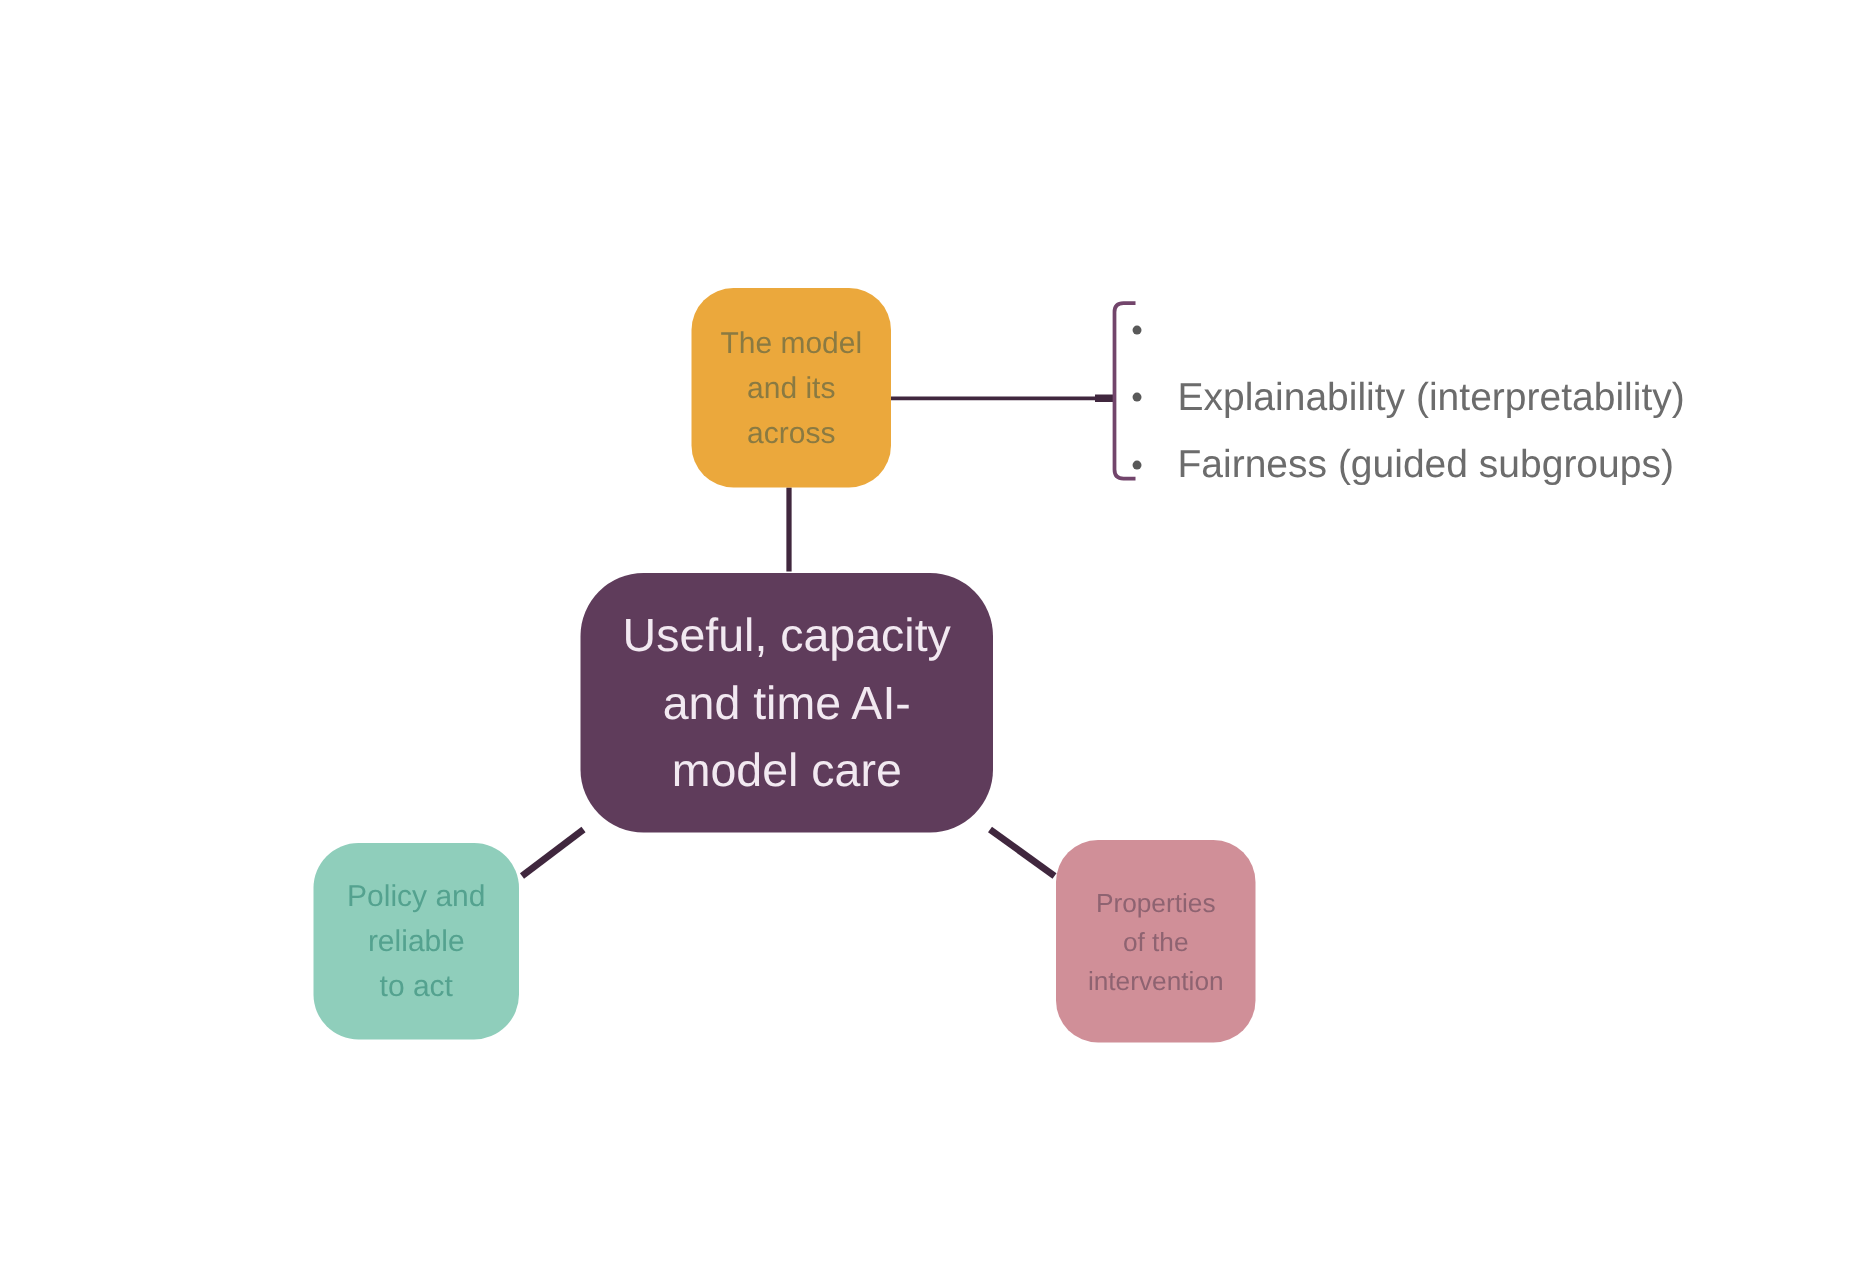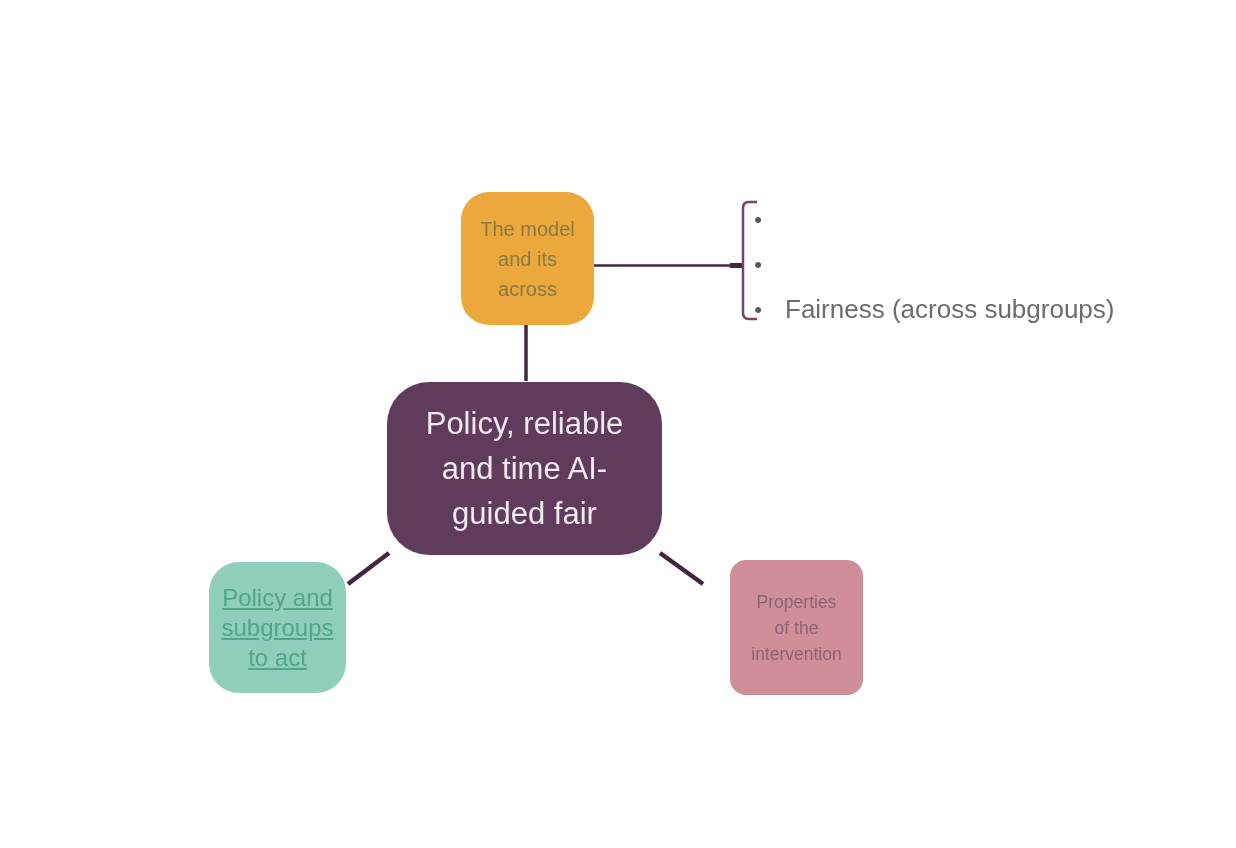--- a/index.html
+++ b/index.html
@@ -54,28 +54,27 @@
     color: var(--node-central-text, #F2E9F1);
     font-size: 31px;
     line-height: 45px;
   }
   .node-policy {
     left: 180px; top: 562px;
     width: 137px; height: 131px;
     border-radius: 30px;
     background: var(--node-policy-bg, #8FCEBB);
     color: var(--node-policy-text, #54A28F);
-    font-size: 24px;
+    font-size: 20px;
     line-height: 30px;
-    text-decoration: underline;
   }
   .node-intervention {
-    left: 701px; top: 560px;
+    left: 675px; top: 560px;
     width: 133px; height: 135px;
-    border-radius: 16px;
+    border-radius: 28px;
     background: var(--node-intervention-bg, #D08F98);
     color: var(--node-intervention-text, #8E6371);
     font-size: 17.5px;
     line-height: 26px;
   }
   .bullet-list {
     position: absolute;
     left: 722px;
     top: 197px;
     margin: 0;
@@ -118,43 +117,44 @@
     <path class="bracket-path" fill="none" stroke-width="2.5" d="M728,202 L720,202 Q714,202 714,208 L714,313 Q714,319 720,319 L728,319"></path>
   </svg>
 
   <div class="node node-model">
     <div>The model</div>
     <div>and its</div>
     <div>across</div>
   </div>
 
   <div class="node node-central">
-    <div>Policy, reliable</div>
+    <div>Useful, capacity</div>
     <div>and time AI-</div>
-    <div>guided fair</div>
+    <div>model care</div>
   </div>
 
   <div class="node node-policy">
     <div>Policy and</div>
-    <div>subgroups</div>
+    <div>reliable</div>
     <div>to act</div>
   </div>
 
   <div class="node node-intervention">
     <div>Properties</div>
     <div>of the</div>
     <div>intervention</div>
   </div>
 
   <ul class="bullet-list">
     <li>
       <span class="bullet-dot">•</span>
     </li>
     <li>
       <span class="bullet-dot">•</span>
+      <span>Explainability (interpretability)</span>
     </li>
     <li>
       <span class="bullet-dot">•</span>
-      <span>Fairness (across subgroups)</span>
+      <span>Fairness (guided subgroups)</span>
     </li>
   </ul>
 
 </div>
 
 </body></html>

